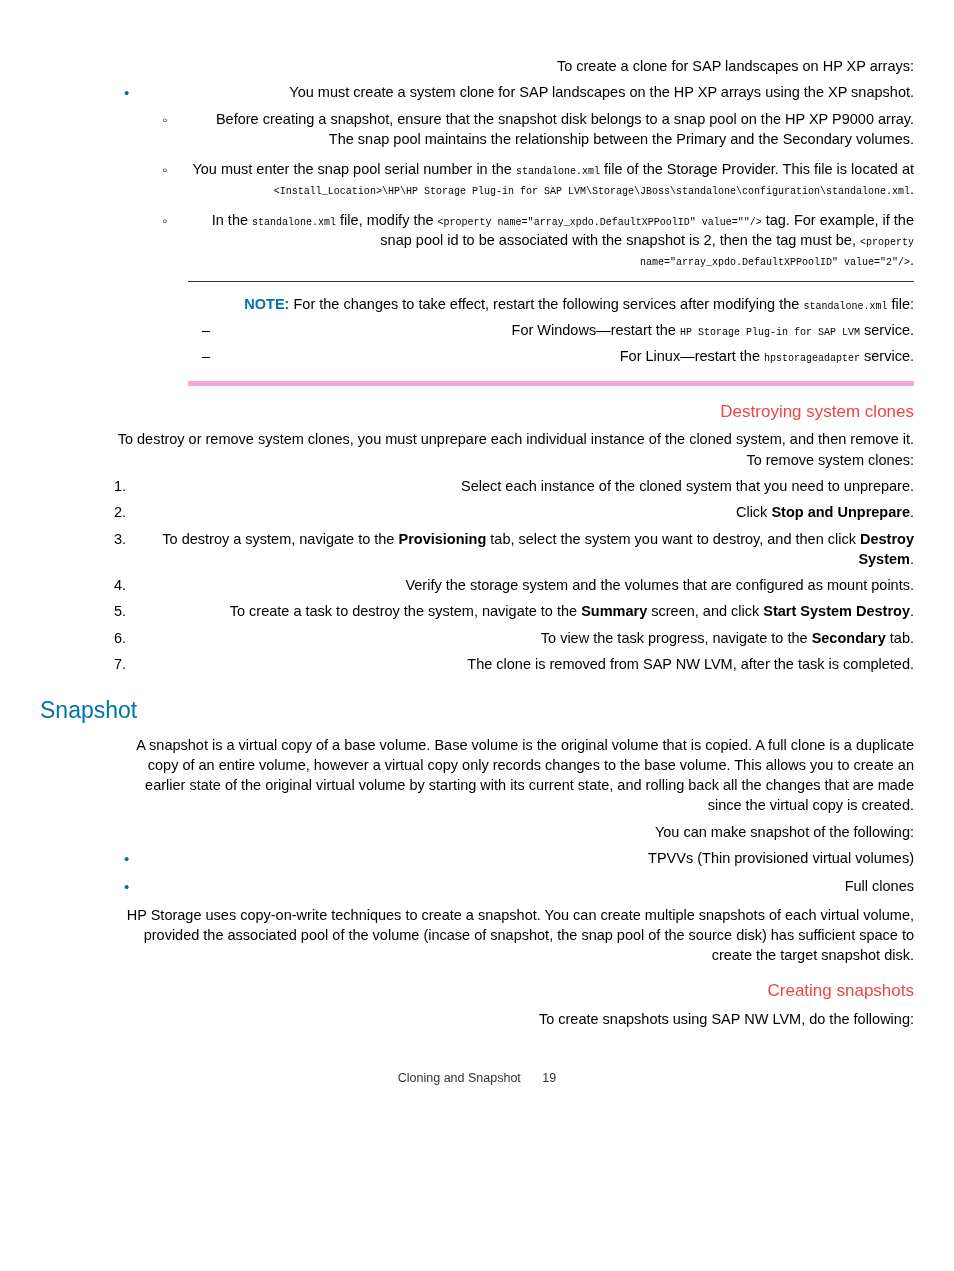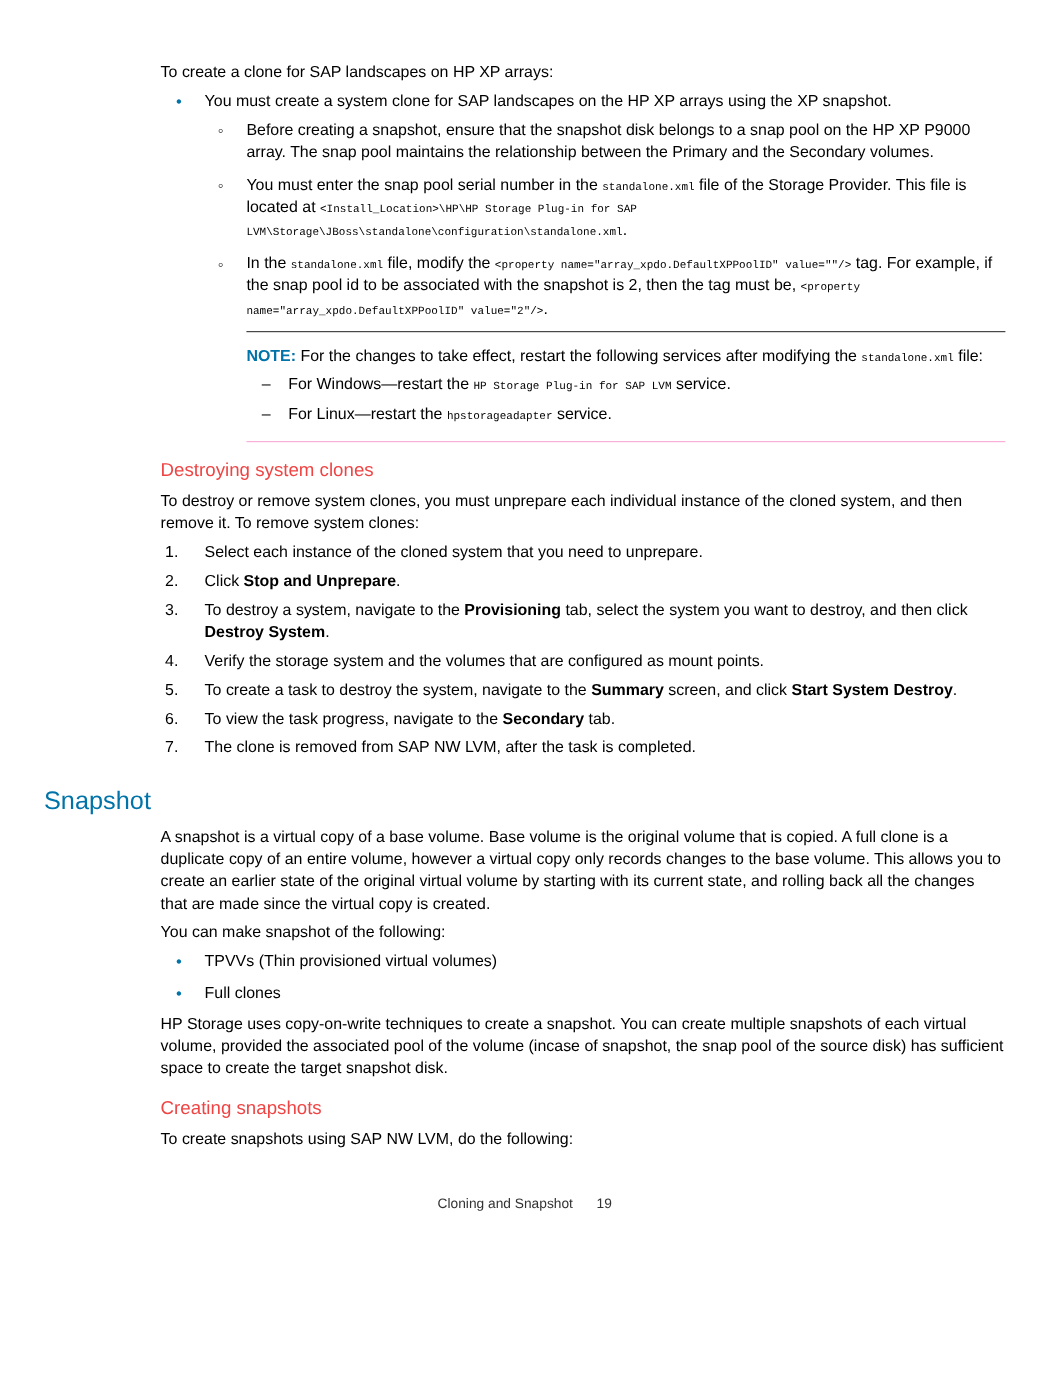--- a/index.html
+++ b/index.html
@@ -6,21 +6,22 @@
     margin: 0;
     padding: 50px 40px 40px 40px;
     width: 874px;
     font-family: Arial, Helvetica, sans-serif;
     font-size: 14.5px;
     line-height: 1.4;
     color: #000;
     background: #fff;
   }
   .content-block {
-    margin-left: 106px;
+    margin-left: 70px;
+    text-align: right;
   }
   p {
     margin: 6px 0;
   }
   ul.disc, ul.circ, ul.dash {
     list-style: none;
     padding-left: 0;
     margin: 6px 0;
   }
   ul.disc > li {
@@ -78,21 +79,21 @@
     position: absolute;
     left: 4px;
     top: 0;
   }
   .mono {
     font-family: "Courier New", monospace;
     font-size: 10px;
   }
   .note-box {
     border-top: 1px solid #333;
-    border-bottom: 1px solid #f9a8d4;
+    border-bottom: 5px solid #f9a8d4;
     padding: 6px 0 8px 0;
     margin: 10px 0;
   }
   .note-label {
     color: #0073a8;
     font-weight: bold;
   }
   .h2-blue {
     color: #0073a8;
     font-size: 23px;

